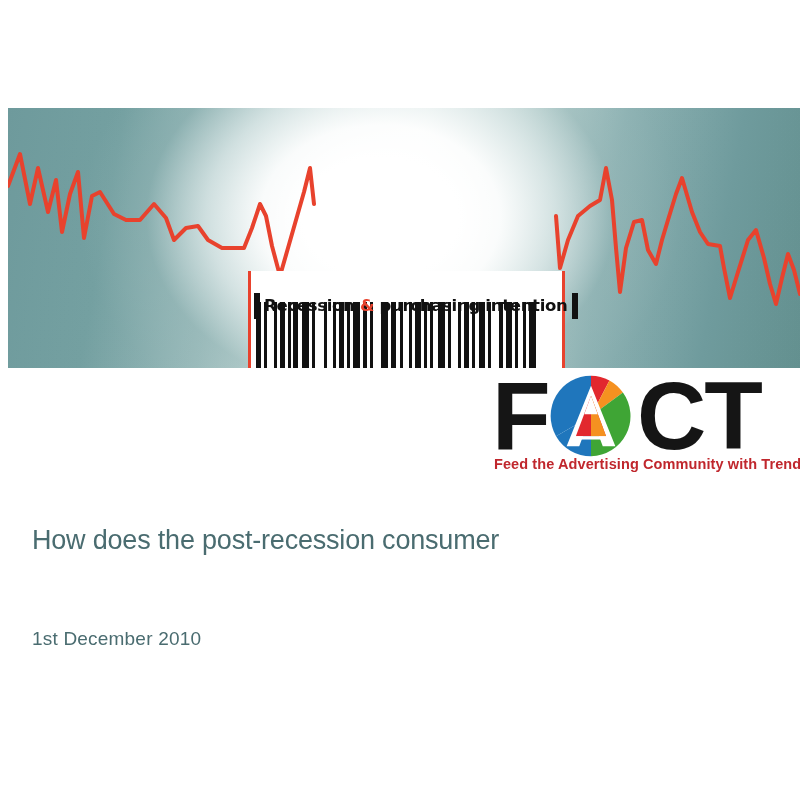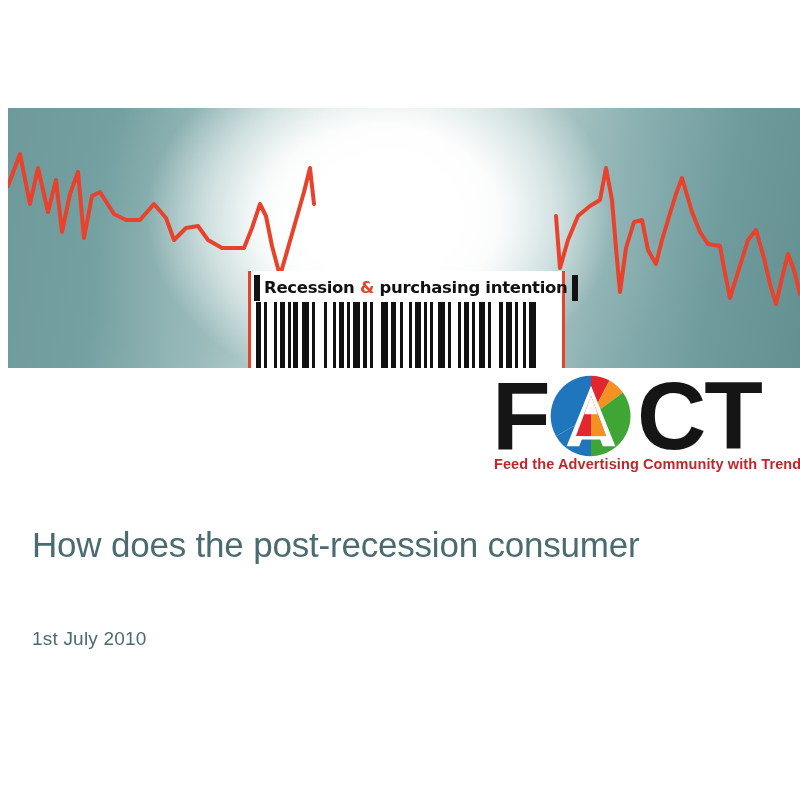--- a/index.html
+++ b/index.html
@@ -65,21 +65,21 @@
     width: 3px;
     height: 100%;
     background: #e8422d;
   }
   .barcode-guard.left  { left: 0px; }
   .barcode-guard.right { right: 0px; }
 
   .barcode-label {
     position: absolute;
     left: 6px;
-    top: 3px;
+    top: 21px;
     width: 305px;
     height: 28px;
     display: flex;
     align-items: center;
     white-space: nowrap;
     z-index: 3;
   }
   .bc-bar-tall {
     display: inline-block;
     width: 4px;
@@ -158,21 +158,21 @@
     white-space: nowrap;
   }
 
   
   .title {
     position: absolute;
     left: 32px;
     top: 523px;
     width: 730px;
     font-family: "Liberation Sans", sans-serif;
-    font-size: 35px;
+    font-size: 27px;
     line-height: 1.28;
     color: #4a6c70;
     font-weight: 400;
     letter-spacing: -0.2px;
   }
   .title .line { display: block; }
 
   .date {
     position: absolute;
     left: 32px;
@@ -309,15 +309,15 @@
 
       <span class="logo-letter logo-ct">CT</span>
     </div>
     <div class="tagline">Feed the Advertising Community with Trends</div>
   </div>
 
   <div class="title">
     <span class="line">How does the post-recession consumer</span>
   </div>
 
-  <div class="date">1st July 2010</div>
+  <div class="date">1st December 2010</div>
 
 </div>
 
 </body></html>

